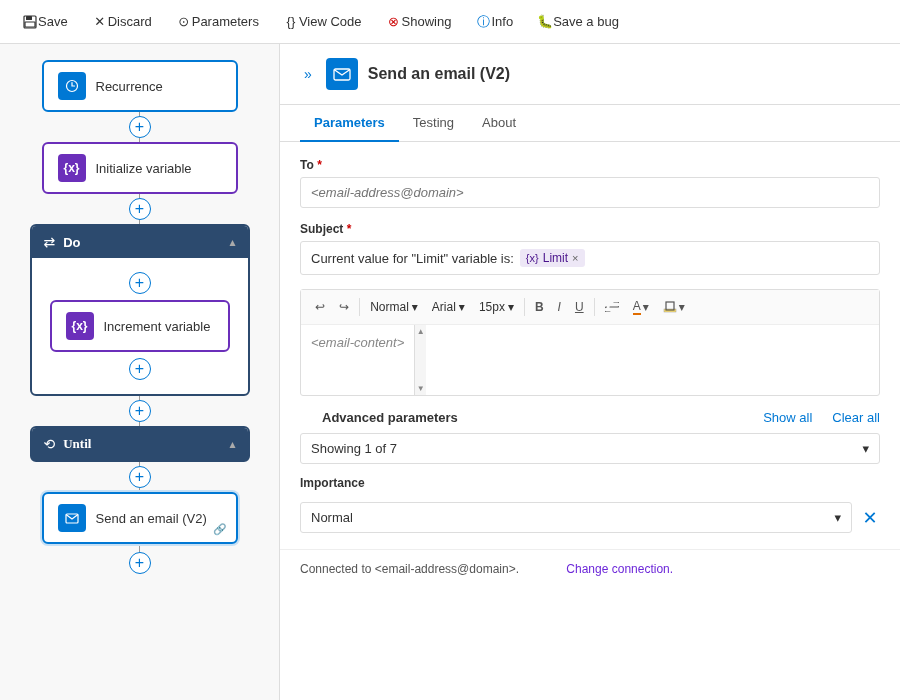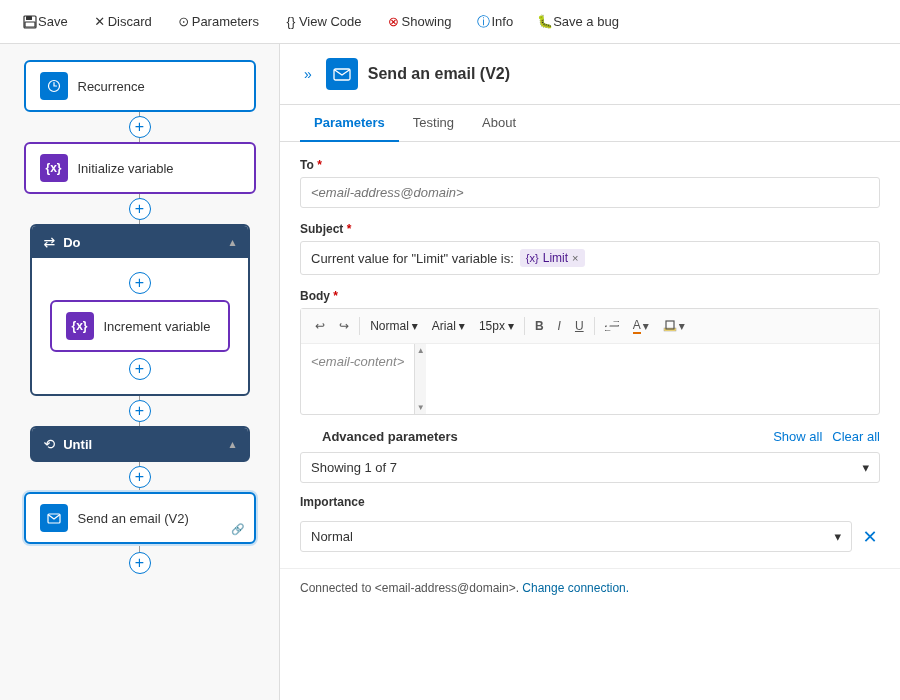--- a/index.html
+++ b/index.html
@@ -23,21 +23,21 @@
 
     
     .left-panel {
       width: 280px; min-width: 280px; border-right: 1px solid #ddd;
       background: #f8f8f8; overflow-y: auto; padding: 16px 20px;
       display: flex; flex-direction: column; align-items: center; gap: 0;
     }
 
     
     .workflow-node {
-      width: 232px; border: 2px solid #0078d4; border-radius: 6px;
+      width: 196px; border: 2px solid #0078d4; border-radius: 6px;
       background: #fff; display: flex; align-items: center; gap: 10px;
       padding: 10px 14px; cursor: pointer; position: relative;
     }
     .workflow-node.purple-border { border-color: #6b2fba; }
     .workflow-node.selected { border-color: #0078d4; box-shadow: 0 0 0 2px #c7e0f4; }
 
     .node-icon {
       width: 28px; height: 28px; border-radius: 4px;
       display: flex; align-items: center; justify-content: center;
       font-size: 14px; flex-shrink: 0;
@@ -147,42 +147,42 @@
     }
     .editor-divider { width: 1px; height: 18px; background: #ddd; margin: 0 2px; }
     .editor-body { padding: 10px; min-height: 70px; color: #888; font-style: italic; font-size: 13px; }
     .editor-scrollbar { width: 12px; background: #f0f0f0; border-left: 1px solid #ddd; display: flex; flex-direction: column; justify-content: space-between; align-items: center; }
     .editor-area { display: flex; }
 
     
     .advanced-section { margin-top: 10px; }
     .advanced-header { display: flex; align-items: center; justify-content: space-between; margin-bottom: 8px; margin-left: 22px; }
     .advanced-title { font-size: 13px; font-weight: 600; color: #333; }
-    .advanced-actions { display: flex; gap: 10px; }
+    .advanced-actions { display: flex; gap: 20px; }
     .advanced-link { color: #0078d4; cursor: pointer; font-size: 13px; text-decoration: none; }
 
     .dropdown-select {
       width: 100%; border: 1px solid #ddd; border-radius: 3px;
       padding: 7px 10px; font-size: 13px; display: flex; align-items: center;
       justify-content: space-between; cursor: pointer; background: #fff;
     }
 
     
     .importance-row { display: flex; align-items: center; gap: 8px; margin-top: 12px; }
     .importance-label { font-size: 12px; font-weight: 600; color: #333; margin-bottom: 5px; }
     .importance-dropdown {
       flex: 1; border: 1px solid #ddd; border-radius: 3px;
       padding: 7px 10px; font-size: 13px; display: flex; align-items: center;
       justify-content: space-between; cursor: pointer; background: #fff;
     }
     .importance-clear { color: #0078d4; cursor: pointer; font-size: 16px; width: 20px; height: 20px; display: flex; align-items: center; justify-content: center; }
 
     
     .panel-footer { padding: 12px 20px; border-top: 1px solid #eee; color: #555; font-size: 12px; }
-    .footer-link { color: #0369a1; cursor: pointer; text-decoration: none; }
+    .footer-link { color: #6d28d9; cursor: pointer; text-decoration: none; margin-left: 44px; }
     .chevron-down::after { content: '▾'; }
     .chevron-up::after { content: '▴'; }
 
     
     .expand-arrows { color: #0078d4; font-size: 14px; cursor: pointer; padding: 4px; }
   </style>
 </head>
 <body>
 
 <div class="toolbar">
@@ -280,21 +280,21 @@
     <div class="connector">
       <div class="connector-line"></div>
       <div class="connector-plus">+</div>
       <div class="connector-line"></div>
     </div>
 
     <div class="until-container">
       <div class="until-header">
         <div style="display:flex;align-items:center;gap:8px;">
           <span style="font-size:14px;">⟲</span>
-          <span style="font-weight:600;">Until</span>
+          <span style="font-weight:600;font-family:Liberation Serif, serif;">Until</span>
         </div>
         <span class="chevron-up" style="font-size:12px;color:#aaa;"></span>
       </div>
     </div>
 
     <div class="connector">
       <div class="connector-line"></div>
       <div class="connector-plus">+</div>
       <div class="connector-line"></div>
     </div>
@@ -353,23 +353,20 @@
           <span class="subject-text">Current value for "Limit" variable is:</span>
           <span class="token">
             <span class="token-icon">{x}</span>
             <span>Limit</span>
             <span class="token-close">×</span>
           </span>
         </div>
       </div>
 
       <div class="form-group">
-        <label class="form-label">
-          <span>Body</span> <span class="required">*</span>
-        </label>
         <div class="rich-editor">
           <div class="editor-toolbar">
             <button class="editor-btn" title="Undo">↩</button>
             <button class="editor-btn" title="Redo">↪</button>
             <div class="editor-divider"></div>
             <button class="editor-select">
               <span>Normal</span>
               <span class="chevron-down"></span>
             </button>
             <button class="editor-select">

